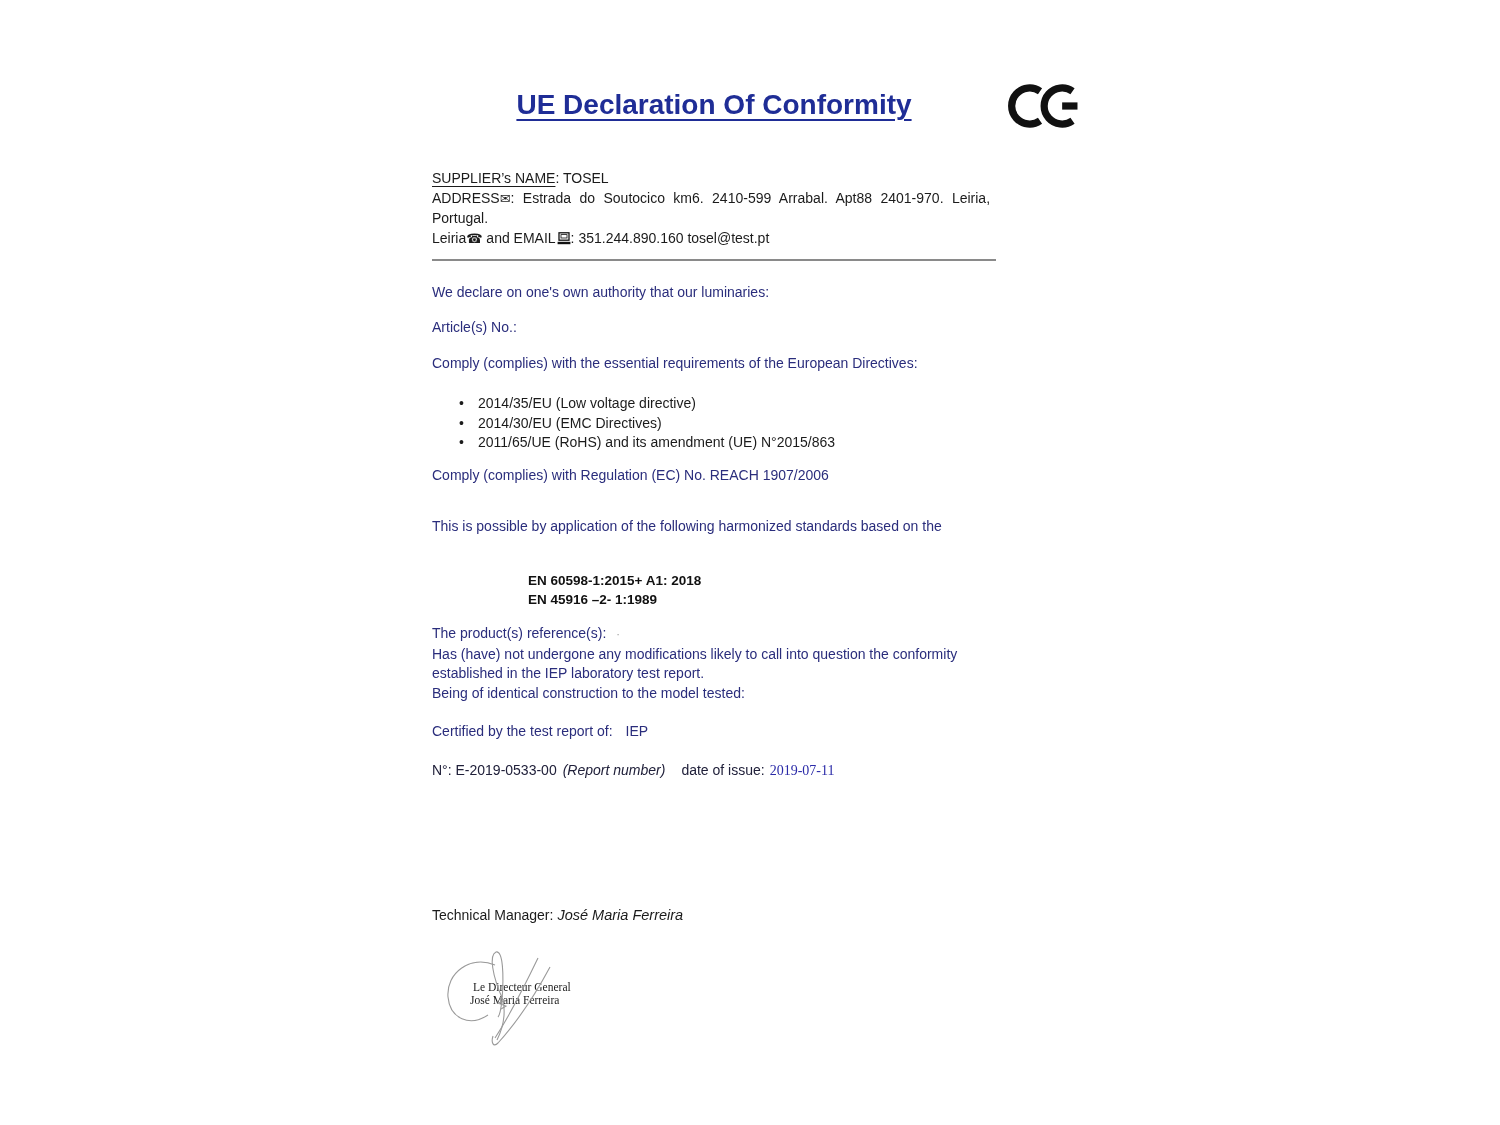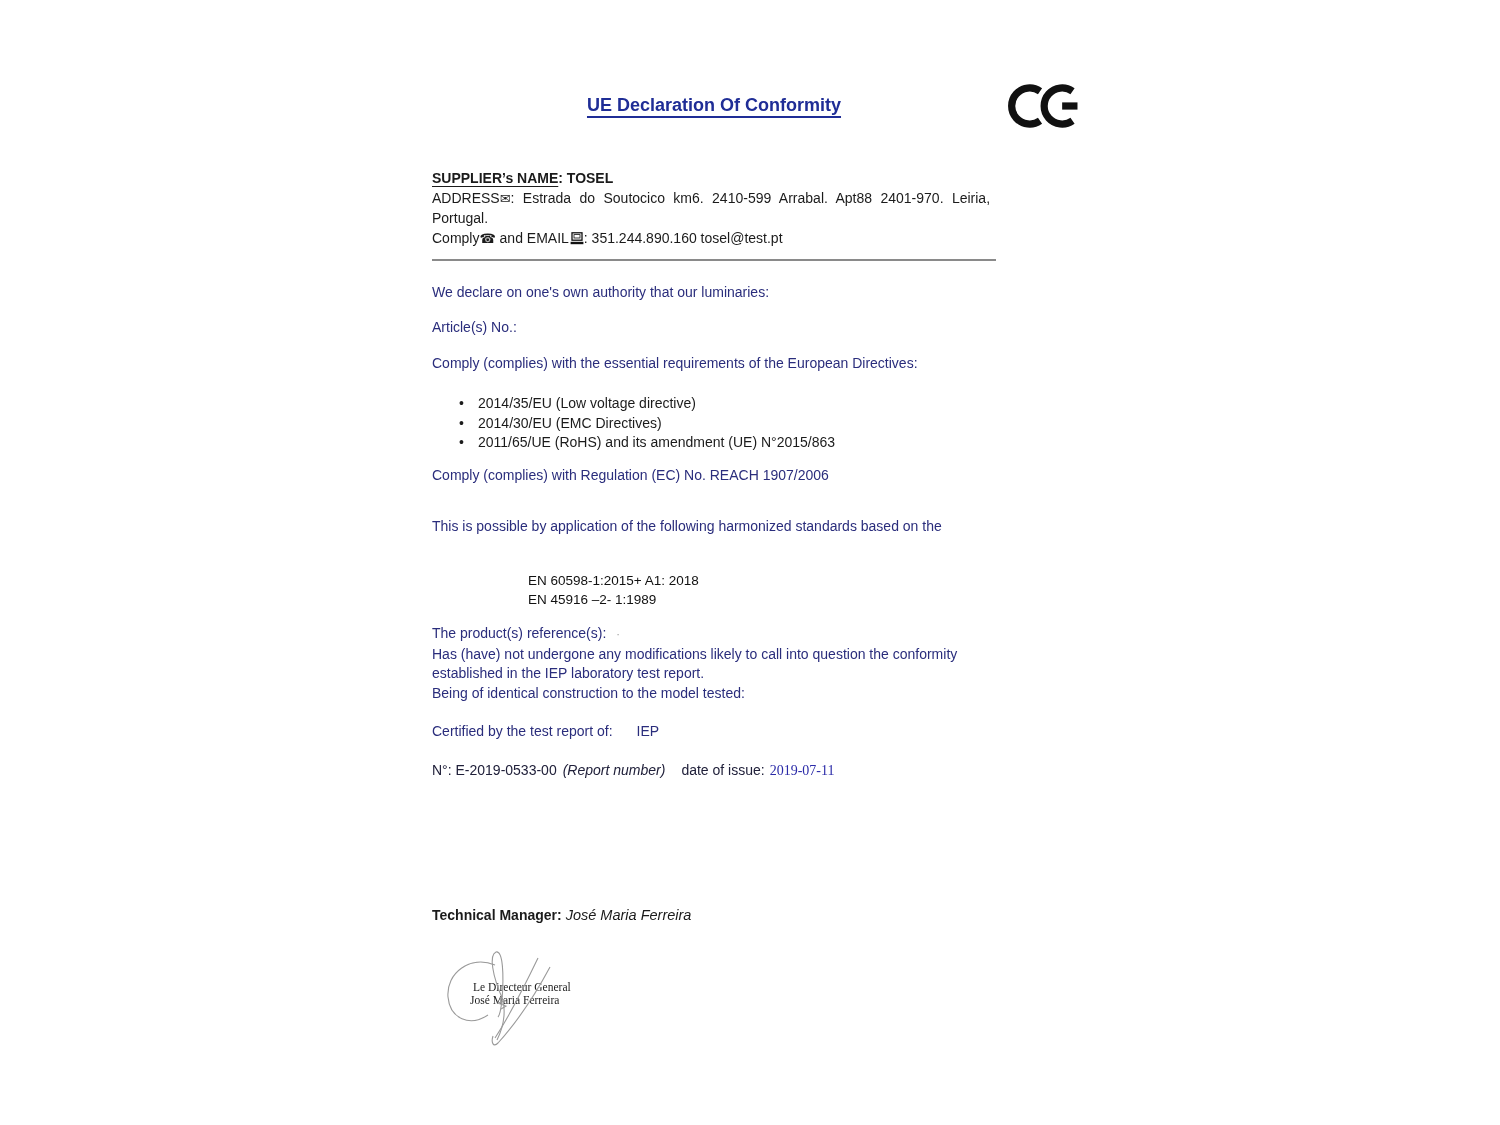--- a/index.html
+++ b/index.html
@@ -7,45 +7,45 @@
   body {
     width:1500px; height:1125px; position:relative; overflow:hidden;
     font-family:"Liberation Sans","DejaVu Sans",sans-serif;
   }
   .page { position:absolute; inset:0; background:#ffffff; }
   .abs { position:absolute; }
   .col { left:432px; width:564px; }
   .t  { font-size:14px; line-height:19.5px; color:#1b1b1b; }
   .blu { color:#2a2d7c; }
   .blk { color:#1b1b1b; }
-  .b { font-weight:bold; }
+  .b { font-weight:normal; }
   .i { font-style:italic; }
   .u { text-decoration:underline; text-underline-offset:3px; }
 
   .doc-title {
     left:432px; width:564px; top:88px; text-align:center;
-    font-size:18px; line-height:34px; font-weight:bold; color:#1f2d96;
+    font-size:28px; line-height:34px; font-weight:bold; color:#1f2d96;
     text-decoration:underline; text-decoration-thickness:2px; text-underline-offset:5px;
   }
   .ce-mark { left:1008px; top:83px; }
 
   .rule { left:432px; top:259px; width:564px; height:2px; background:#8a8a8a; }
 
   .addr-just { word-spacing:4.5px; }
   .sym { font-family:"DejaVu Sans",sans-serif; font-size:13px; }
 
   .bullet-row { position:relative; padding-left:46px; }
   .bullet-dot { position:absolute; left:27px; top:0; }
 
-  .standards { left:528px; font-size:13.5px; font-weight:normal; color:#111; line-height:18.5px; }
+  .standards { left:528px; font-size:13.5px; font-weight:bold; color:#111; line-height:18.5px; }
 
   .report-note { font-size:14px; font-style:italic; margin-left:6px; }
   .date-label { margin-left:16px; }
   .date-value { color:#2a2aa8; margin-left:5px;font-family:Liberation Serif, serif; }
-  .iep-gap { margin-left:24px; }
+  .iep-gap { margin-left:13px; }
   .stray { color:#9a9a9a; margin-left:10px; font-size:11px; }
 
   .sig-text {
     font-family:"Liberation Serif","DejaVu Serif",serif;
     font-size:11.5px; line-height:13px; color:#1c1c1c;
   }
   .computer-icon-svg { vertical-align:-2px; margin-left:1px; }
 </style>
 </head>
 <body>
@@ -63,21 +63,21 @@
   <div class="abs col t" style="top:169px">
     <span class="b u">SUPPLIER’s NAME</span><span class="b">: TOSEL</span>
   </div>
 
   <div class="abs col t" style="top:189px">
     <div class="addr-just"><span>ADDRESS</span><span class="sym">✉</span><span>: Estrada do Soutocico km6. 2410-599 Arrabal. Apt88 2401-970. Leiria,</span></div>
     <div>Portugal.</div>
   </div>
 
   <div class="abs col t" style="top:229px">
-    <span>Comply</span><span class="sym">☎</span><span> and EMAIL</span><svg class="computer-icon-svg" width="14" height="13" viewBox="0 0 14 13">
+    <span>Leiria</span><span class="sym">☎</span><span> and EMAIL</span><svg class="computer-icon-svg" width="14" height="13" viewBox="0 0 14 13">
         <rect x="2" y="0.8" width="10" height="7.4" fill="none" stroke="#111" stroke-width="1.3"></rect>
         <rect x="4" y="2.6" width="6" height="3.4" fill="none" stroke="#111" stroke-width="0.8"></rect>
         <rect x="0.6" y="9.8" width="12.8" height="2.4" fill="#111"></rect>
       </svg><span>: 351.244.890.160 tosel@test.pt</span>
   </div>
 
   <div class="abs rule"></div>
 
   <div class="abs col t blu" style="top:283px">We declare on one's own authority that our luminaries:</div>
 

